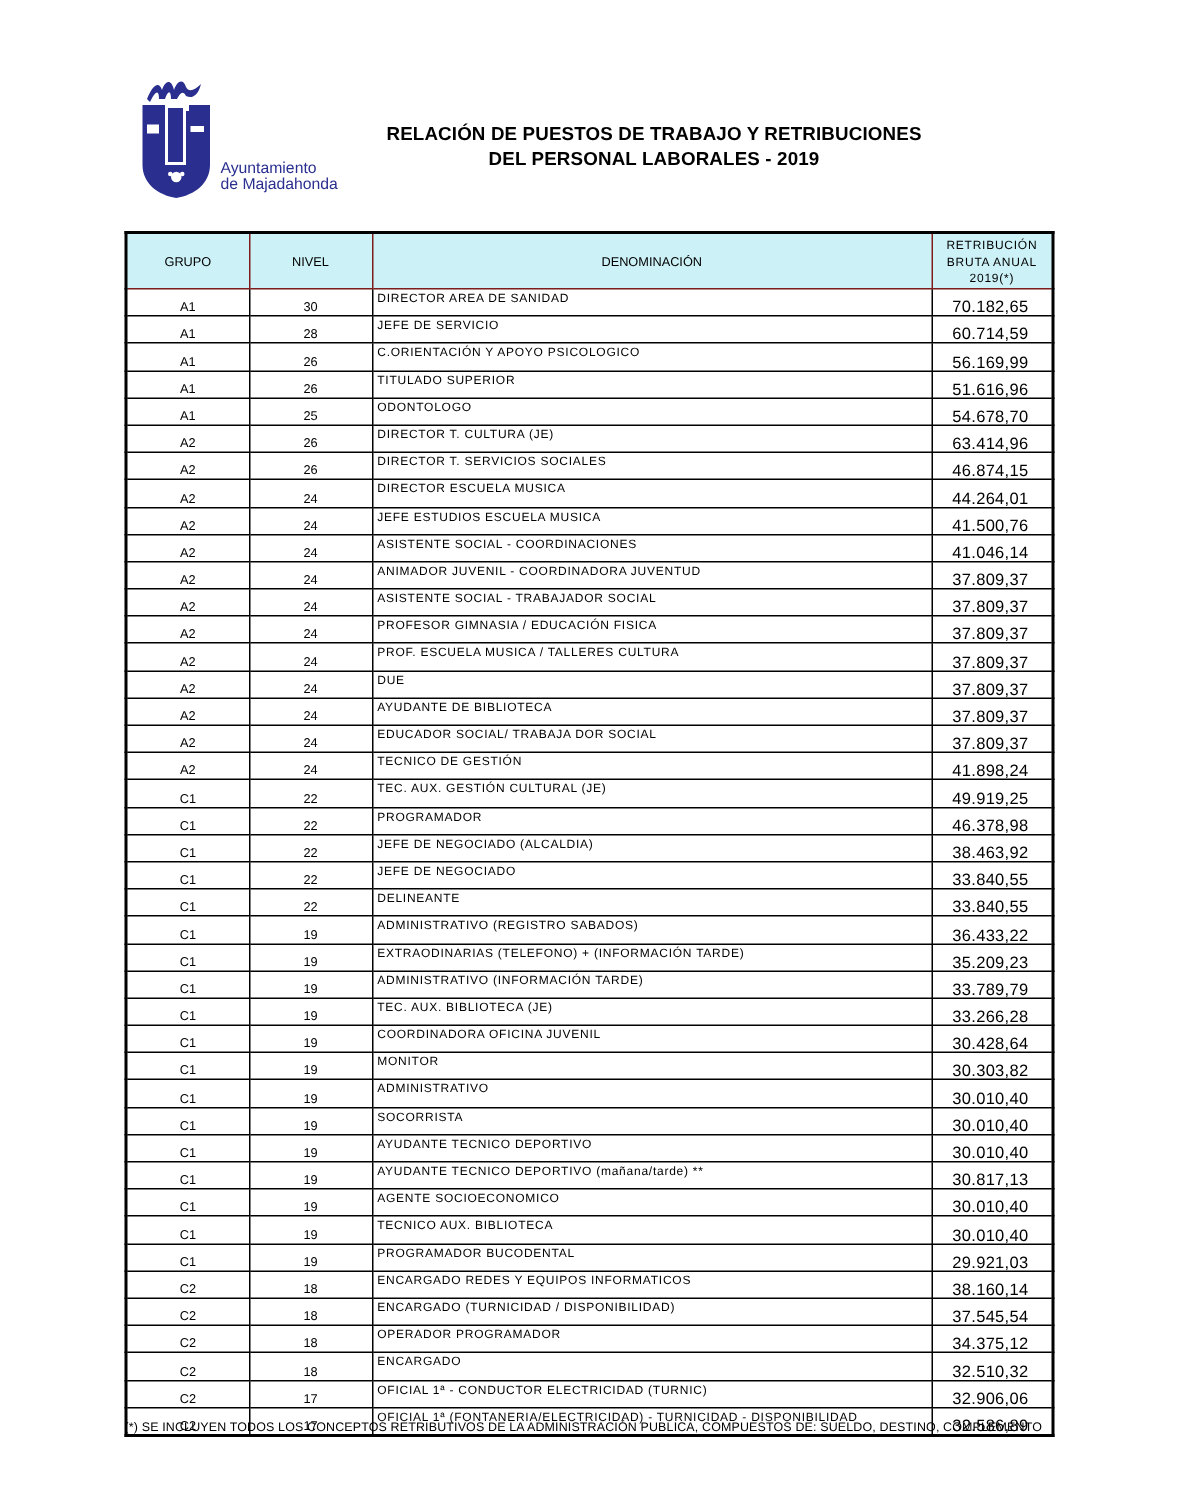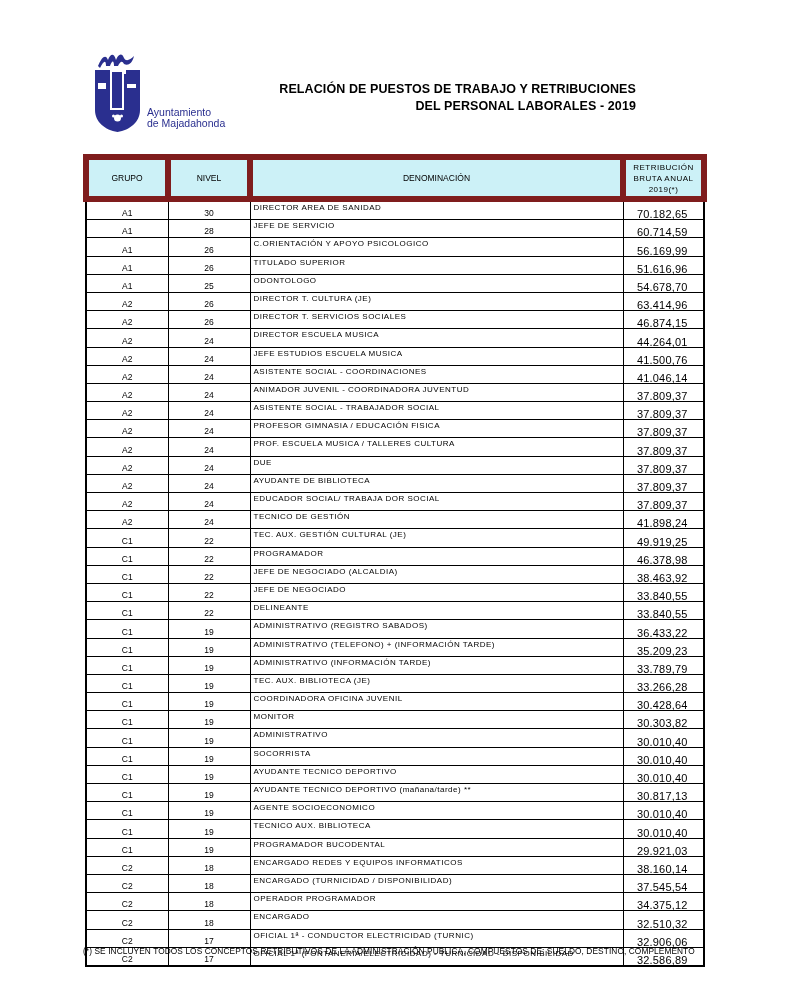--- a/index.html
+++ b/index.html
@@ -1,21 +1,21 @@
 <!DOCTYPE html>
 <html><head>
 <meta charset="utf-8">
 <style>
   html, body { margin:0; padding:0; background:#ffffff; }
   body { width:792px; height:1000px; position:relative; font-family:"Liberation Sans", sans-serif; color:#000; overflow:hidden; }
   .logo { position:absolute; left:92px; top:48px; width:150px; height:90px; }
   .logo-text { position:absolute; left:147px; top:107px; font-size:10.5px; line-height:11px; color:#2a2f8f; font-family:"Liberation Sans", sans-serif; }
-  .title { position:absolute; left:236px; top:81px; width:400px; text-align:right; font-weight:bold; font-size:12.5px; line-height:17px; letter-spacing:0.1px; }
+  .title { position:absolute; left:236px; top:81px; width:400px; text-align:center; font-weight:bold; font-size:12.5px; line-height:17px; letter-spacing:0.1px; }
   table.rpt { position:absolute; left:83px; top:154px; width:618px; border-collapse:collapse; border:2px solid #000; table-layout:fixed; }
-  table.rpt th { background:#ccf1f7; font-weight:normal; font-size:8.5px; border:6px solid #7f1d1d; height:36px; padding:0; }
+  table.rpt th { background:#ccf1f7; font-weight:normal; font-size:8.5px; border:1px solid #7f1d1d; height:36px; padding:0; }
   table.rpt th.col-ret { font-size:8px; line-height:11px; letter-spacing:0.5px; }
   table.rpt td { border:1px solid #000; font-size:8.5px; height:16.2px; padding:0; line-height:10px; }
   td.c-grp, td.c-niv { text-align:center; vertical-align:bottom; padding-bottom:1px !important; }
   td.c-den { vertical-align:top; padding-left:3px !important; letter-spacing:0.5px; font-size:8px !important; padding-top:1px !important; }
   td.c-ret { text-align:center; padding-right:2px !important; font-size:11px !important; vertical-align:bottom; letter-spacing:0.2px; }
   td.c-ret.noleft { border-left:none; }
   .footnote { position:absolute; left:83px; top:944px; width:680px; font-size:8.3px; line-height:14px; letter-spacing:0.1px; }
 </style>
 </head>
 <body>
@@ -203,21 +203,21 @@
       </tr>
       <tr>
         <td class="c-grp">C1</td>
         <td class="c-niv">19</td>
         <td class="c-den">ADMINISTRATIVO (REGISTRO SABADOS)</td>
         <td class="c-ret">36.433,22</td>
       </tr>
       <tr>
         <td class="c-grp">C1</td>
         <td class="c-niv">19</td>
-        <td class="c-den">ADMINISTRATIVO (TELEFONO) + (INFORMACIÓN TARDE)</td>
+        <td class="c-den">EXTRAODINARIAS (TELEFONO) + (INFORMACIÓN TARDE)</td>
         <td class="c-ret">35.209,23</td>
       </tr>
       <tr>
         <td class="c-grp">C1</td>
         <td class="c-niv">19</td>
         <td class="c-den">ADMINISTRATIVO (INFORMACIÓN TARDE)</td>
         <td class="c-ret">33.789,79</td>
       </tr>
       <tr>
         <td class="c-grp">C1</td>

